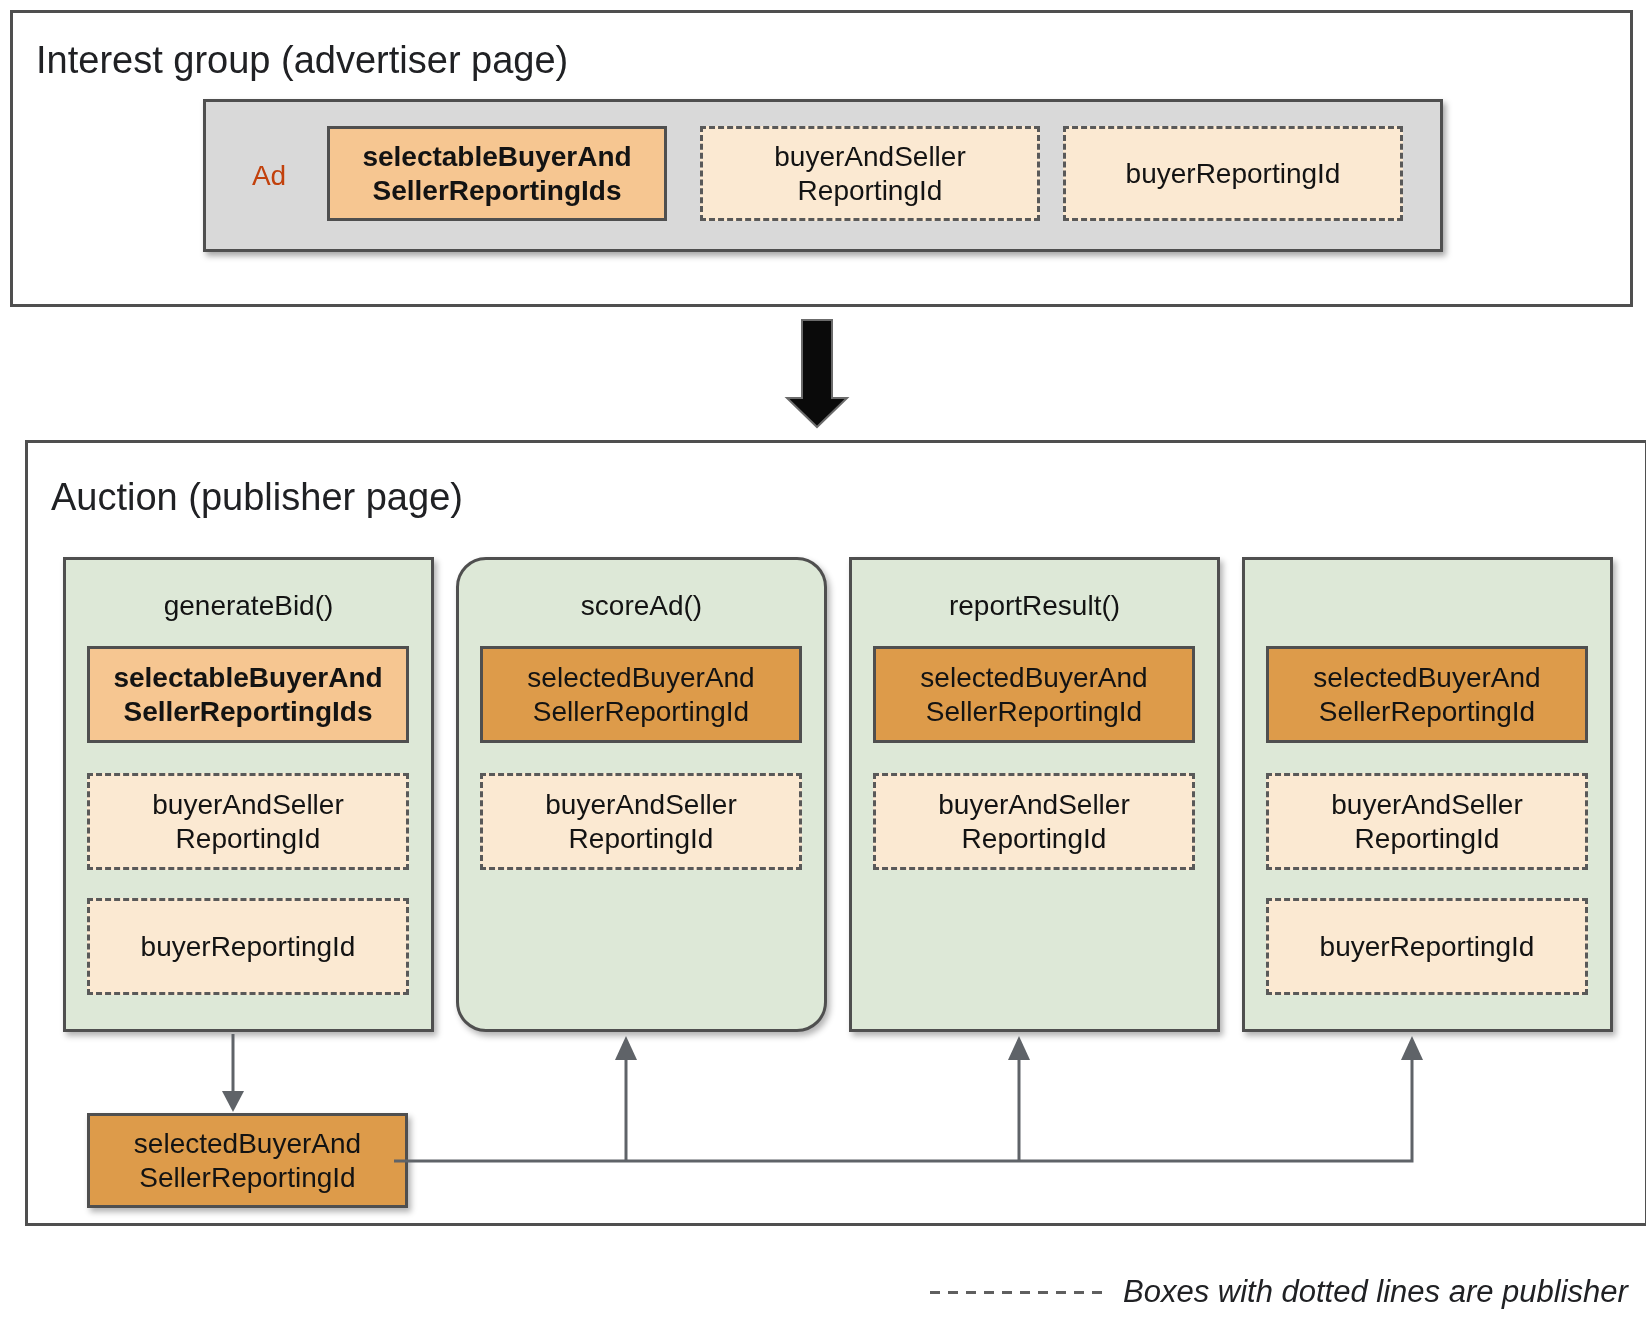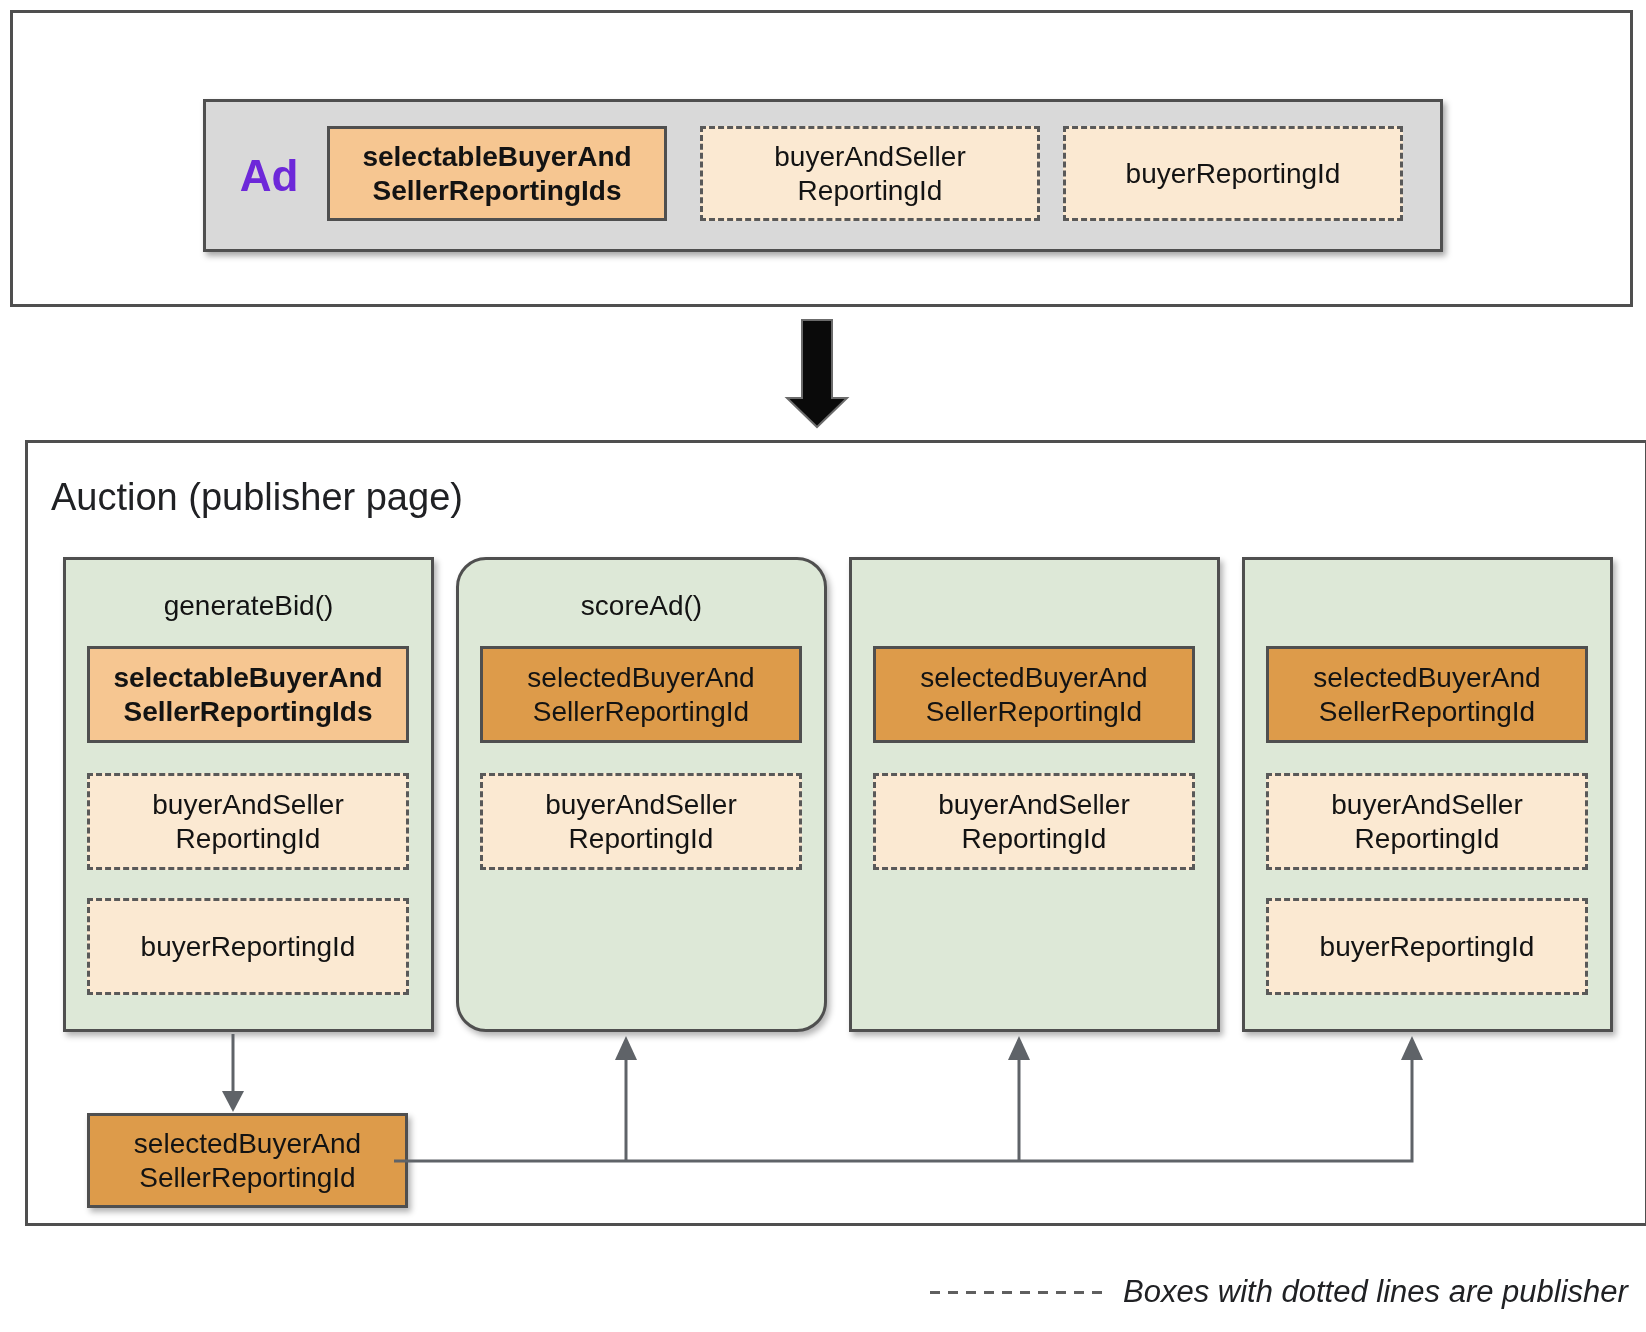--- a/index.html
+++ b/index.html
@@ -22,21 +22,21 @@
 
   .ad-container {
     position:absolute; left:190px; top:86px; width:1240px; height:153px;
     box-sizing:border-box; background:var(--ad-container-fill,#d9d9d9);
     border:3px solid var(--border,#4f4f4f);
     box-shadow:3px 4px 6px rgba(0,0,0,0.35);
   }
   .ad-label {
     position:absolute; left:18px; top:0; width:90px; height:100%;
     display:flex; align-items:center; justify-content:center;
-    font-weight:bold; font-size:44px; color:#6d28d9;
+    font-weight:normal; font-size:28px; color:#c2410c;
   }
   .chip {
     position:absolute; box-sizing:border-box;
     display:flex; align-items:center; justify-content:center;
     text-align:center; font-size:28px; line-height:34px; color:#131313;
   }
   .chip.solid-light { background:var(--solid-light-fill,#f6c691); border:3px solid var(--border,#4f4f4f);font-weight:bold; }
   .chip.solid-dark  { background:var(--solid-dark-fill,#dd9b4a);  border:3px solid var(--border,#4f4f4f); }
   .chip.dashed-optional { background:var(--optional-fill,#fbe9d2); border:3px dashed #595959; }
 
@@ -80,20 +80,21 @@
     position:absolute; left:1123px; top:1274px; font-size:31px;
     font-style:italic; color:#202124; white-space:nowrap;
   }
 </style>
 </head>
 <body>
 
 <div class="canvas">
 
   <section class="outer-box" id="interest-box">
+    <div class="section-title" id="interest-title">Interest group (advertiser page)</div>
     <div class="ad-container">
       <div class="ad-label">Ad</div>
       <div class="chip solid-light ad-chip" id="ig-chip-0">selectableBuyerAnd SellerReportingIds</div>
       <div class="chip dashed-optional ad-chip" id="ig-chip-1">buyerAndSeller ReportingId</div>
       <div class="chip dashed-optional ad-chip" id="ig-chip-2">buyerReportingId</div>
     </div>
   </section>
 
   <section class="outer-box" id="auction-box">
     <div class="section-title" id="auction-title">Auction (publisher page)</div>
@@ -105,20 +106,21 @@
       <div class="chip dashed-optional col-chip row-2">buyerReportingId</div>
     </div>
 
     <div class="column" id="col-1">
       <div class="col-header">scoreAd()</div>
       <div class="chip solid-dark col-chip row-0">selectedBuyerAnd SellerReportingId</div>
       <div class="chip dashed-optional col-chip row-1">buyerAndSeller ReportingId</div>
     </div>
 
     <div class="column" id="col-2">
+      <div class="col-header">reportResult()</div>
       <div class="chip solid-dark col-chip row-0">selectedBuyerAnd SellerReportingId</div>
       <div class="chip dashed-optional col-chip row-1">buyerAndSeller ReportingId</div>
     </div>
 
     <div class="column" id="col-3">
       <div class="chip solid-dark col-chip row-0">selectedBuyerAnd SellerReportingId</div>
       <div class="chip dashed-optional col-chip row-1">buyerAndSeller ReportingId</div>
       <div class="chip dashed-optional col-chip row-2">buyerReportingId</div>
     </div>
 

